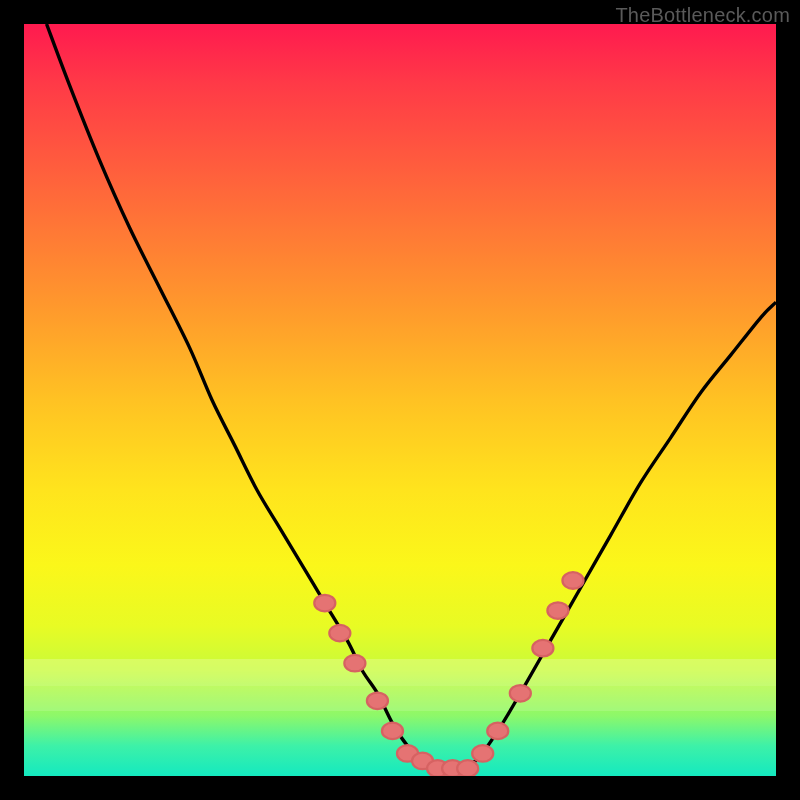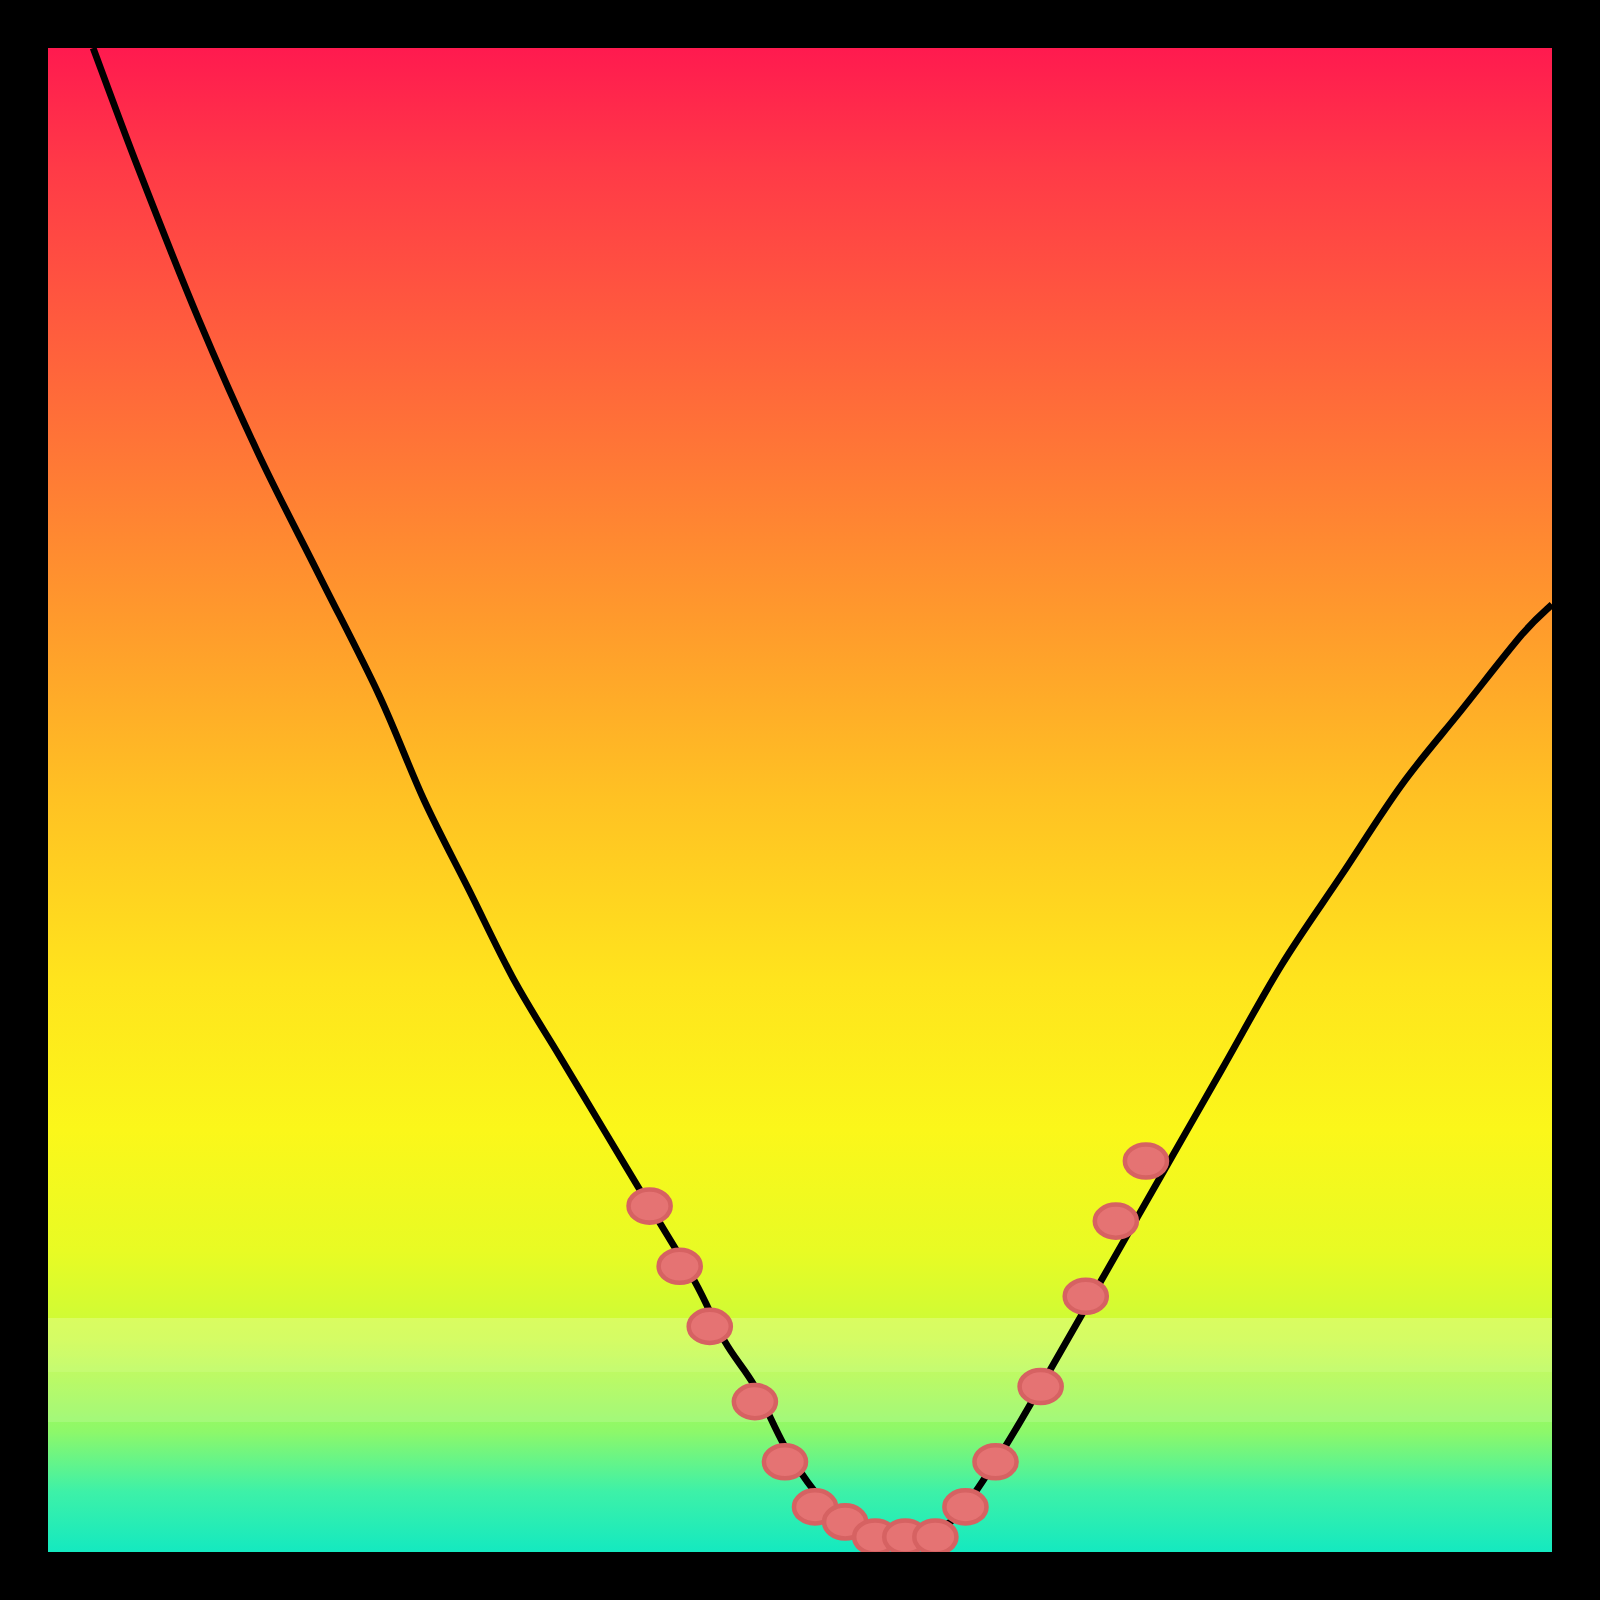--- a/index.html
+++ b/index.html
@@ -100,13 +100,14 @@
           <ellipse cx="59" cy="99" rx="1.4" ry="1.1" class="dot"></ellipse>
           <ellipse cx="61" cy="97" rx="1.4" ry="1.1" class="dot"></ellipse>
           <ellipse cx="63" cy="94" rx="1.4" ry="1.1" class="dot"></ellipse>
           <ellipse cx="66" cy="89" rx="1.4" ry="1.1" class="dot"></ellipse>
           <ellipse cx="69" cy="83" rx="1.4" ry="1.1" class="dot"></ellipse>
           <ellipse cx="71" cy="78" rx="1.4" ry="1.1" class="dot"></ellipse>
           <ellipse cx="73" cy="74" rx="1.4" ry="1.1" class="dot"></ellipse>
         </g>
     </svg>
   </div>
+  <div class="attribution">TheBottleneck.com</div>
 </div>
 
 </body></html>

